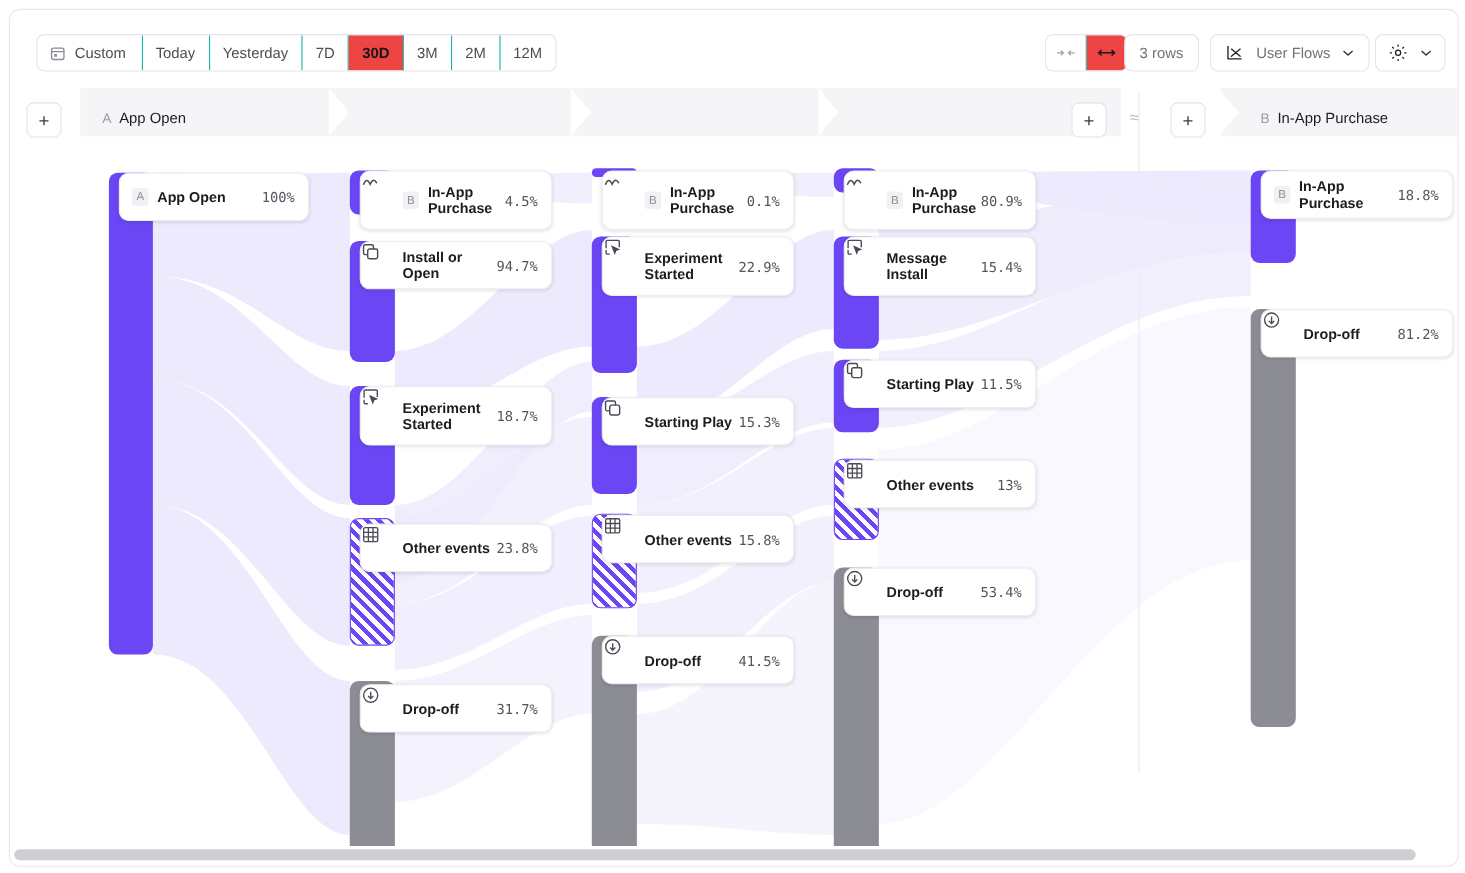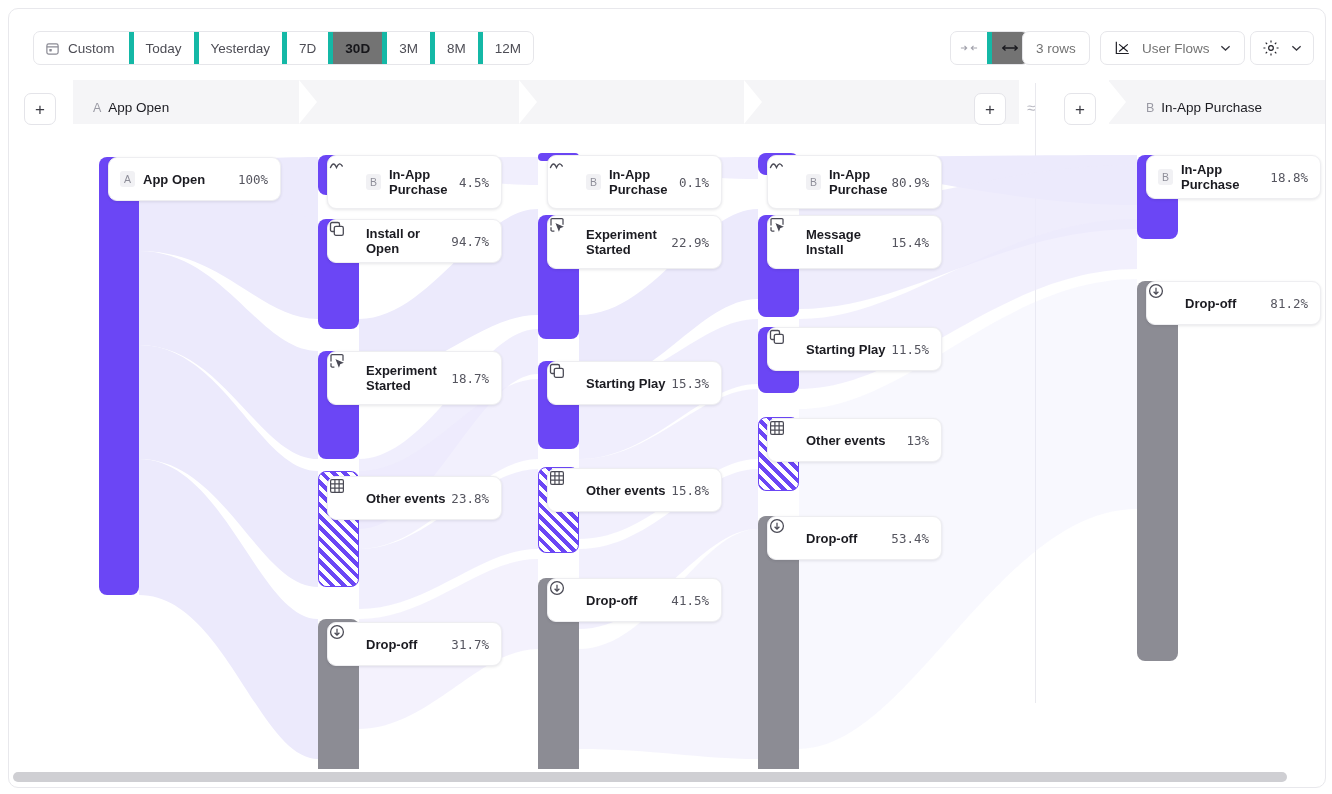--- a/index.html
+++ b/index.html
@@ -17,24 +17,24 @@
 
   
   .toolbar{position:absolute;left:0;top:0;width:100%;height:60px;}
   .seg{
     position:absolute;display:flex;align-items:stretch;height:32px;
     border:1px solid #e6e6ea;border-radius:7px;background:#fff;overflow:hidden;
   }
   .seg > div{
     display:flex;align-items:center;justify-content:center;
     padding:0 12px;font-size:13.5px;color:#4d4d55;
-    border-right:5px solid #14b8a6;cursor:pointer;white-space:nowrap;
+    border-right:1px solid #14b8a6;cursor:pointer;white-space:nowrap;
   }
   .seg > div:last-child{border-right:none;}
-  .seg > div.active{background:#737373;color:#16161a;font-weight:bold;}
+  .seg > div.active{background:#ef4444;color:#16161a;font-weight:bold;}
   .seg .withicon{gap:8px;padding-left:11px;padding-right:14px;}
 
   .btn{
     position:absolute;height:32px;display:flex;align-items:center;gap:8px;
     padding:0 13px;border:1px solid #e6e6ea;border-radius:7px;background:#fff;
     font-size:13.5px;color:#2b2b31;font-weight:bold;cursor:pointer;white-space:nowrap;
   }
   .btn.plain{font-weight:normal;color:#737373;}
   .icon{display:inline-flex;align-items:center;justify-content:center;flex:none;}
 
@@ -117,21 +117,21 @@
             <rect x="4.6" y="8.6" width="2.6" height="2.6" rx=".5" fill="#8a8a94" stroke="none"></rect>
           </svg>
         </span>
         <span>Custom</span>
       </div>
       <div>Today</div>
       <div>Yesterday</div>
       <div>7D</div>
       <div class="active">30D</div>
       <div>3M</div>
-      <div>8M</div>
+      <div>2M</div>
       <div>12M</div>
     </div>
 
 
     <div class="seg" style="left:941px;top:22px;">
       <div style="padding:0 9px;">
         <span class="icon">
           <svg width="18" height="14" viewBox="0 0 20 14" fill="none" stroke="#a3a3ad" stroke-width="1.3">
             <path d="M1 7h6M5 4.6L7.4 7 5 9.4"></path>
               <path d="M19 7h-6M15 4.6L12.6 7 15 9.4"></path>

